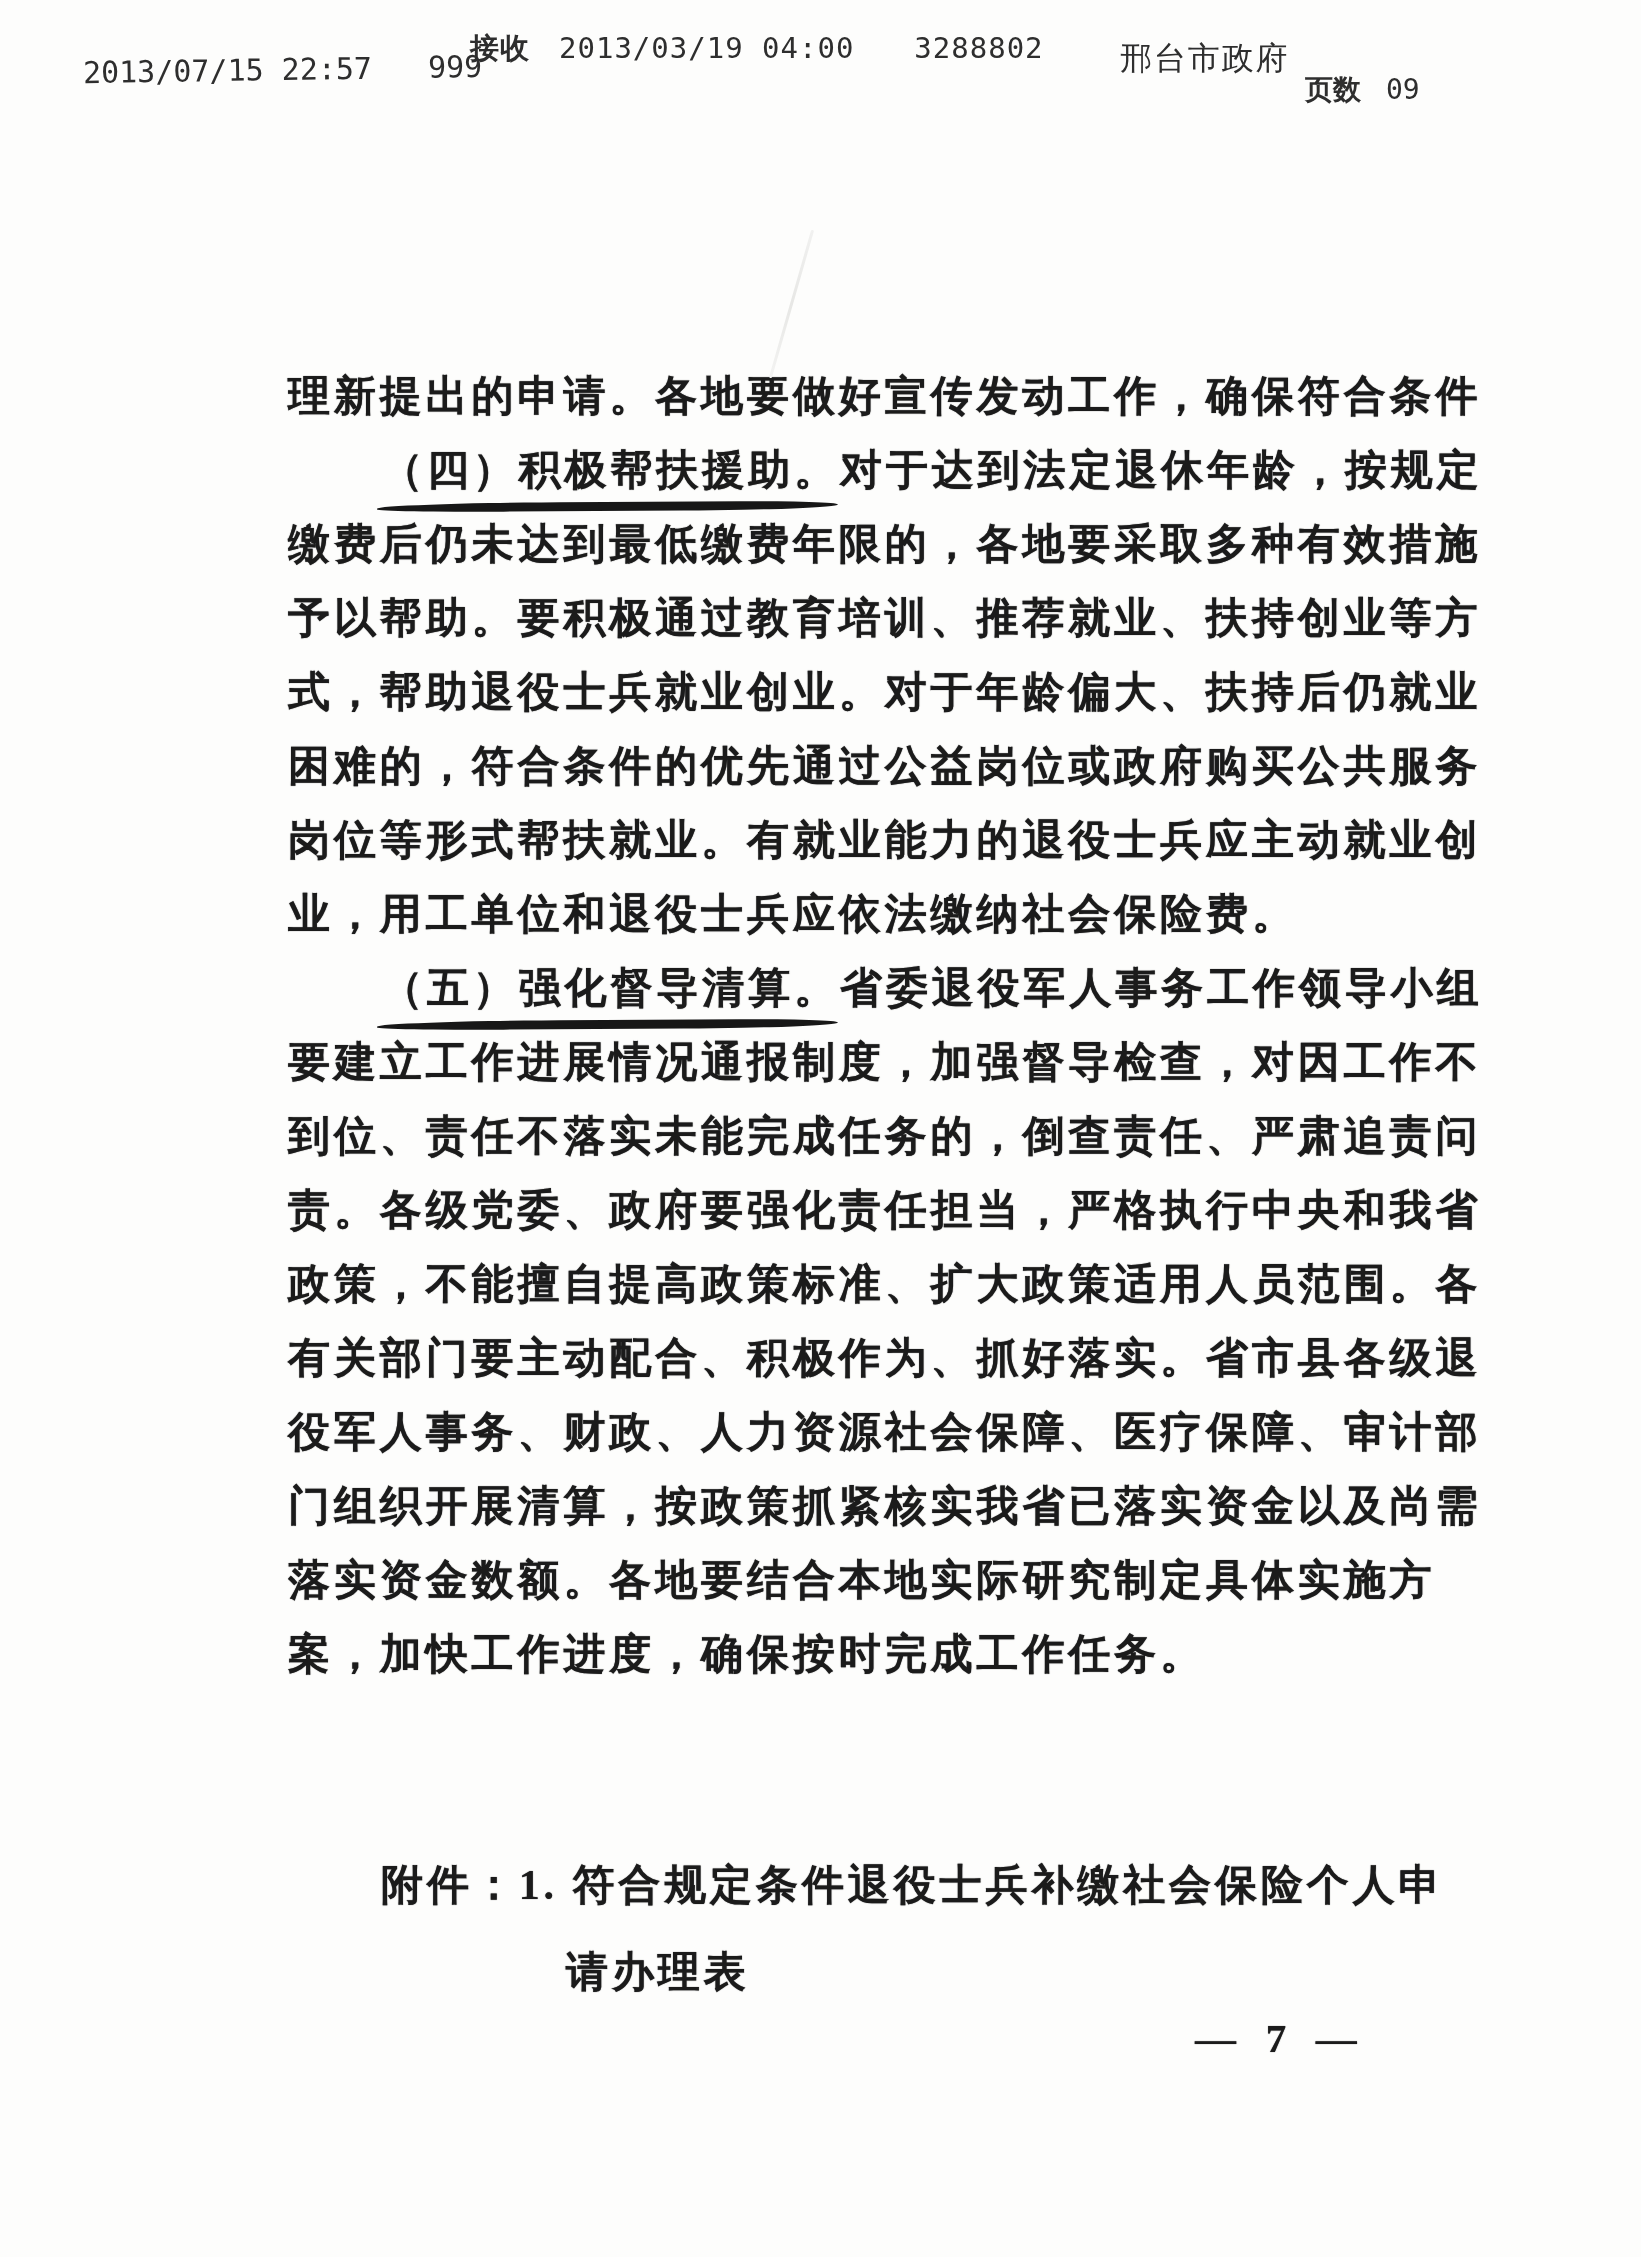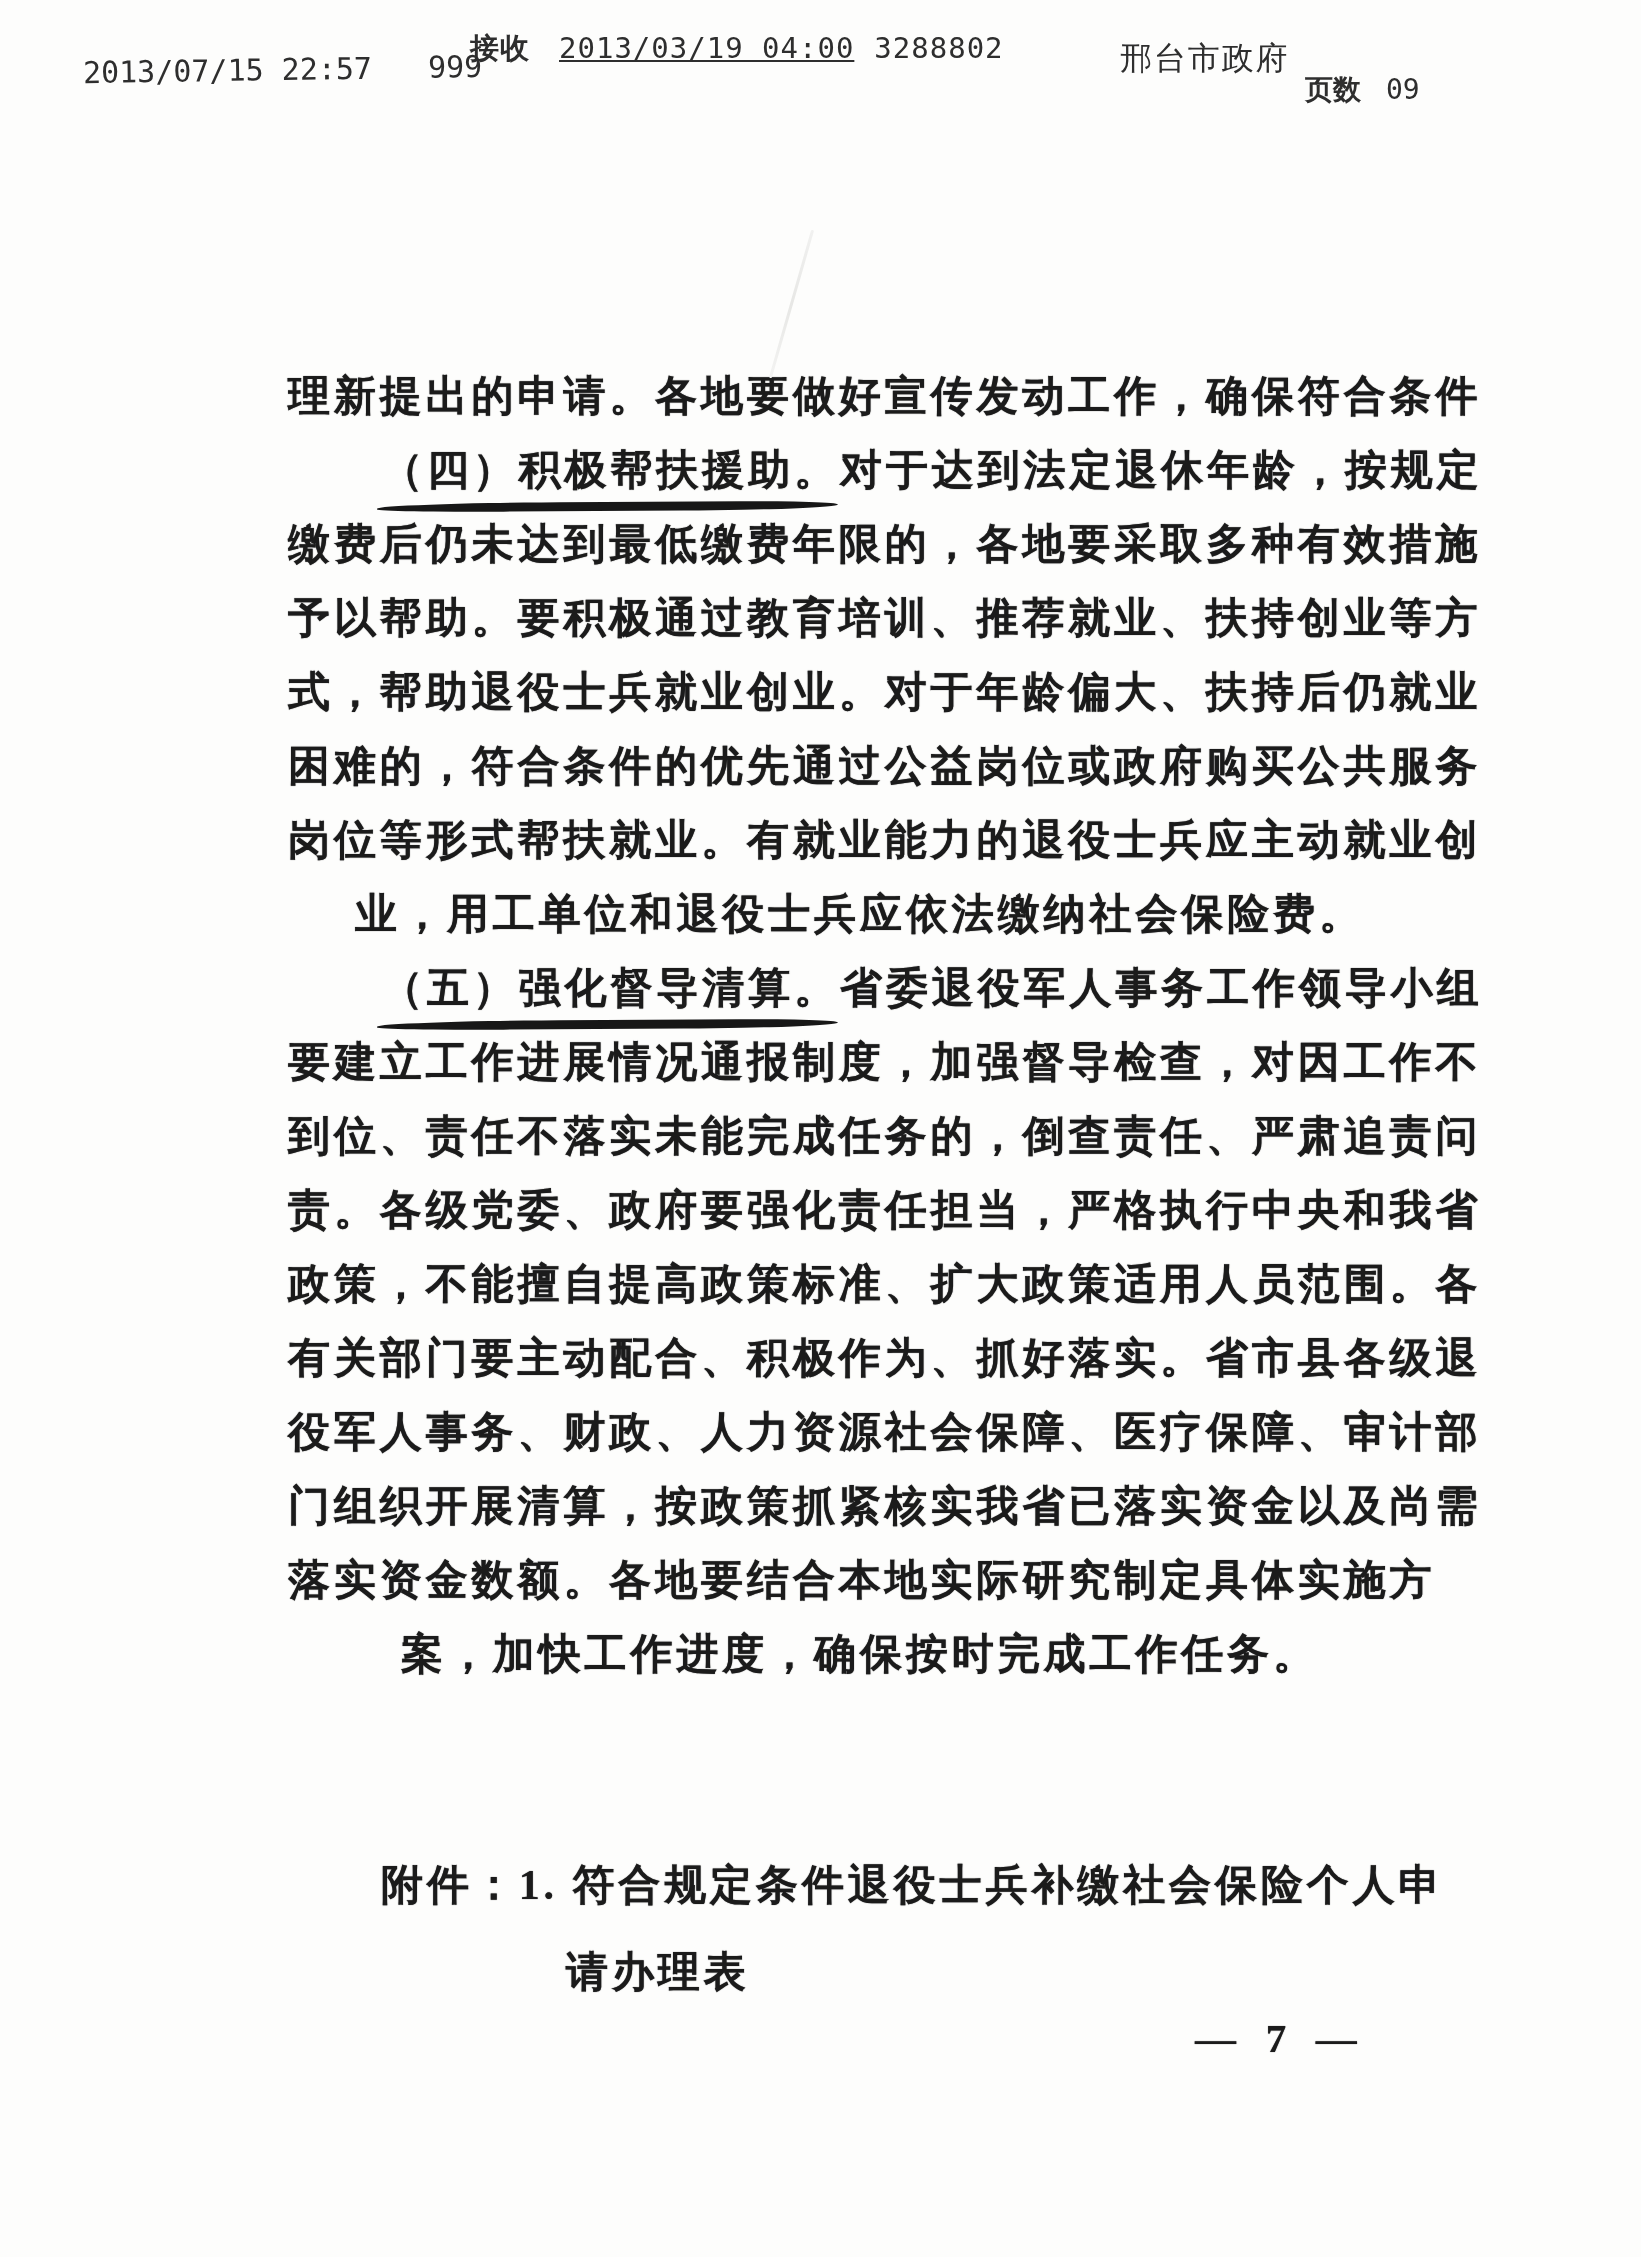--- a/index.html
+++ b/index.html
@@ -6,35 +6,35 @@
   .page {
     position:relative; width:1641px; height:2257px;
     background:#fdfdfc; overflow:hidden;
     font-family:"Liberation Serif","DejaVu Serif",serif;
     color:#1b1b1b;
   }
   
   .fax-header { position:absolute; inset:0; font-family:"DejaVu Sans Mono",monospace; color:#2e2e2e; }
   .hdr-center { position:absolute; left:470px; top:29px; font-size:29px; letter-spacing:1px; white-space:nowrap; }
   .hdr-center .lbl { margin-right:29px; font-family:"Liberation Sans",sans-serif; font-weight:bold; }
-  .hdr-center .dt  { margin-right:20px;text-decoration:underline; }
+  .hdr-center .dt  { margin-right:60px; }
   .hdr-left { position:absolute; left:83px; top:52px; font-size:30px; white-space:nowrap; transform:rotate(-0.9deg); }
   .hdr-left .station { margin-left:56px; }
   .hdr-sender { position:absolute; left:1120px; top:37px; font-size:32px; letter-spacing:1.9px;
                 font-family:"Liberation Sans",sans-serif; font-weight:normal; }
   .hdr-pages { position:absolute; left:1305px; top:71px; font-size:28px; white-space:nowrap; }
   .hdr-pages .pl { font-family:"Liberation Sans",sans-serif; font-weight:bold; margin-right:25px; }
 
   
   .doc-body {
     position:absolute; left:288px; top:359px; width:1144px;
     font-size:42px; line-height:74px; font-weight:bold;
     letter-spacing:3.9px; text-shadow:0 0 1px rgba(10,10,10,.75);
   }
-  .doc-line { white-space:nowrap;text-align:center; }
+  .doc-line { white-space:nowrap; }
   .doc-line.indent { padding-left:93px; }
   .hand-underline { position:relative; display:inline-block; }
   .hand-underline::after {
     content:""; position:absolute; left:-3.9px; right:1.9px; bottom:-3.9px; height:8.7px;
     background:#171717;
     border-radius:65% 35% 55% 45% / 100% 75% 95% 55%;
     transform:rotate(-0.35deg);
   }
 
   

